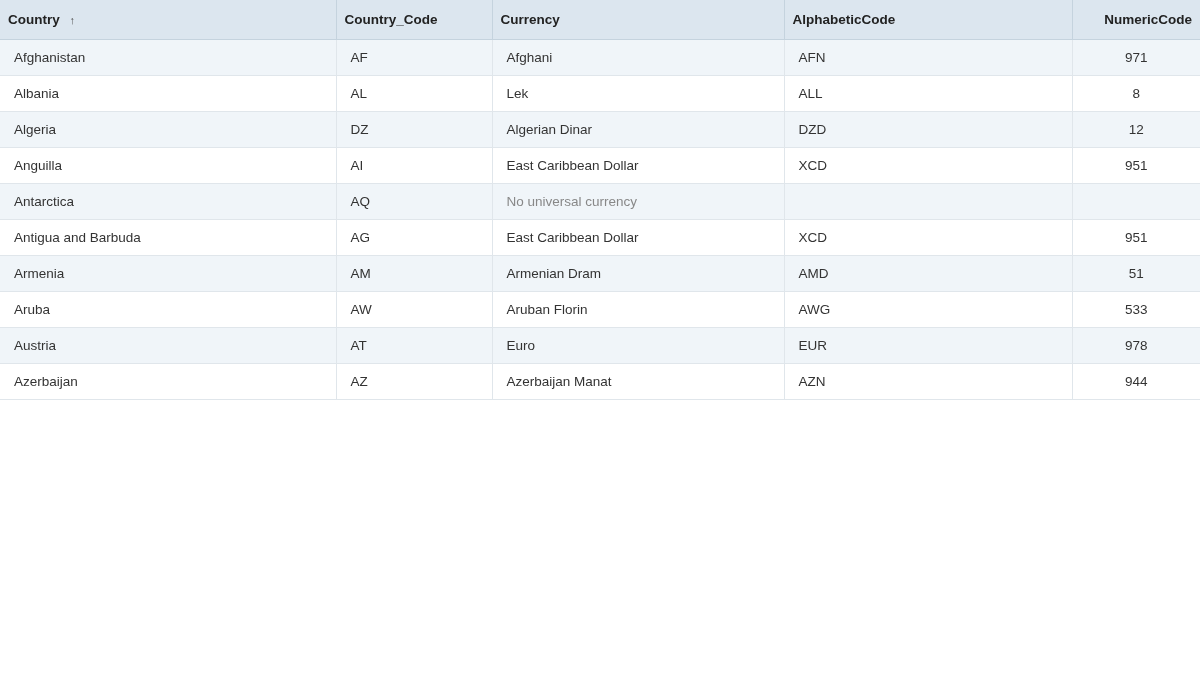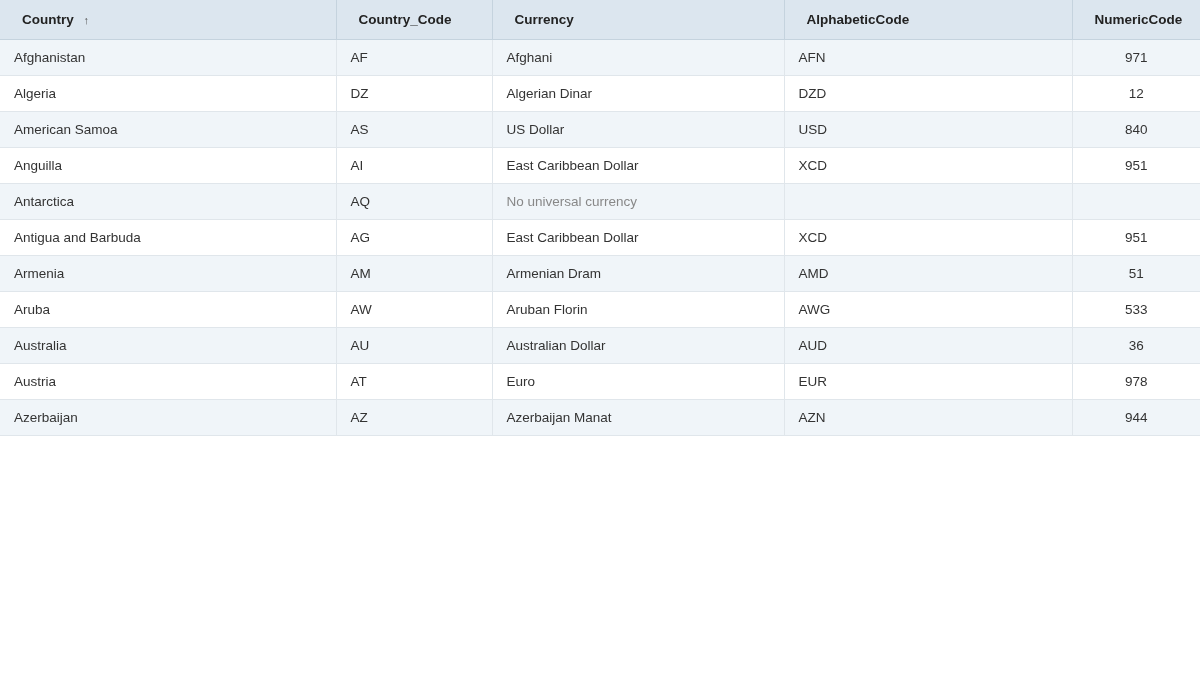--- a/index.html
+++ b/index.html
@@ -24,21 +24,21 @@
     }
     col.country { width: 336px; }
     col.code { width: 156px; }
     col.currency { width: 292px; }
     col.alpha { width: 288px; }
     col.numeric { width: 128px; }
     thead tr {
       background: #dce6ef;
     }
     thead th {
-      padding: 12px 22px;
+      padding: 12px 8px;
       text-align: left;
       font-weight: 600;
       font-size: 13.5px;
       color: #222;
       border-bottom: 1px solid #c5d3de;
       border-right: 1px solid #c5d3de;
     }
     thead th:last-child {
       border-right: none;
       text-align: right;
@@ -111,32 +111,32 @@
     </thead>
     <tbody id="table-body">
     <tr>
           <td>Afghanistan</td>
           <td>AF</td>
           <td class="currency-col">Afghani</td>
           <td>AFN</td>
           <td>971</td>
         </tr>
         <tr>
+          <td>Albania</td>
+          <td>AL</td>
+          <td class="currency-col">Lek</td>
+          <td>ALL</td>
+          <td>8</td>
+        </tr>
+        <tr>
           <td>Algeria</td>
           <td>DZ</td>
           <td class="currency-col">Algerian Dinar</td>
           <td>DZD</td>
           <td>12</td>
-        </tr>
-        <tr>
-          <td>American Samoa</td>
-          <td>AS</td>
-          <td class="currency-col">US Dollar</td>
-          <td>USD</td>
-          <td>840</td>
         </tr>
         <tr>
           <td>Anguilla</td>
           <td>AI</td>
           <td class="currency-col">East Caribbean Dollar</td>
           <td>XCD</td>
           <td>951</td>
         </tr>
         <tr>
           <td>Antarctica</td>
@@ -160,27 +160,20 @@
           <td>51</td>
         </tr>
         <tr>
           <td>Aruba</td>
           <td>AW</td>
           <td class="currency-col">Aruban Florin</td>
           <td>AWG</td>
           <td>533</td>
         </tr>
         <tr>
-          <td>Australia</td>
-          <td>AU</td>
-          <td class="currency-col">Australian Dollar</td>
-          <td>AUD</td>
-          <td>36</td>
-        </tr>
-        <tr>
           <td>Austria</td>
           <td>AT</td>
           <td class="currency-col">Euro</td>
           <td>EUR</td>
           <td>978</td>
         </tr>
         <tr>
           <td>Azerbaijan</td>
           <td>AZ</td>
           <td class="currency-col">Azerbaijan Manat</td>

